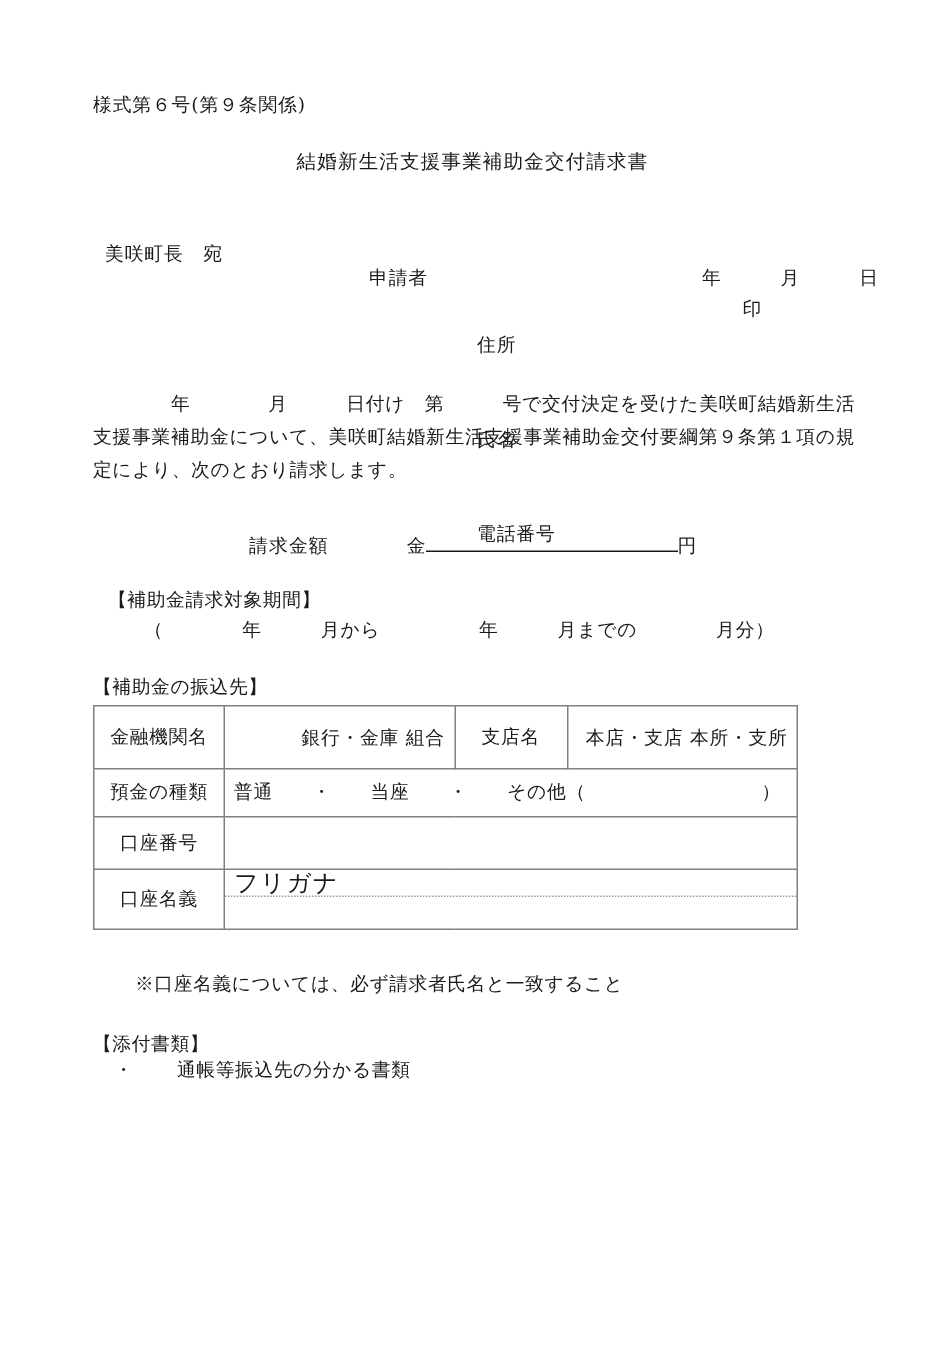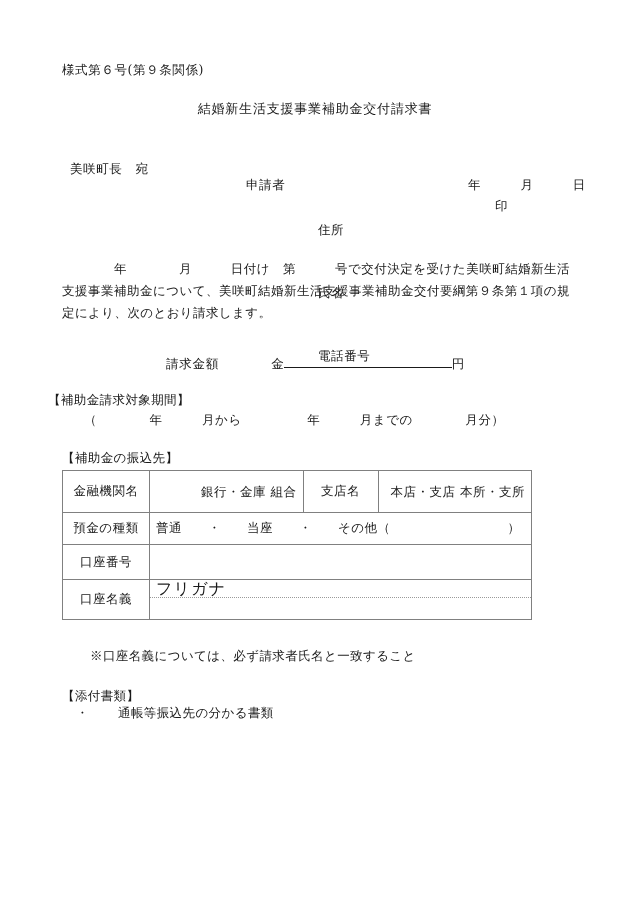--- a/index.html
+++ b/index.html
@@ -108,22 +108,22 @@
     width: 168px;
     border-bottom: 1px solid #1a1a1a;
     height: 13px;
   }
 
   
   .section-heading {
     font-size: 12.5px;
     letter-spacing: 0.4px;
   }
-  .period-heading { left: 48px; top: 392px; font-family: Liberation Serif, serif; }
-  .period-line    { left: 84px; top: 412px; font-size: 12.5px; }
+  .period-heading { left: 72px; top: 392px; font-family: Liberation Serif, serif; }
+  .period-line    { left: 96px; top: 412px; font-size: 12.5px; }
   .transfer-heading { left: 62px; top: 450px; }
 
   
   .bank-table {
     position: absolute;
     left: 62px;
     top: 470px;
     width: 470px;
     border-collapse: collapse;
     table-layout: fixed;

